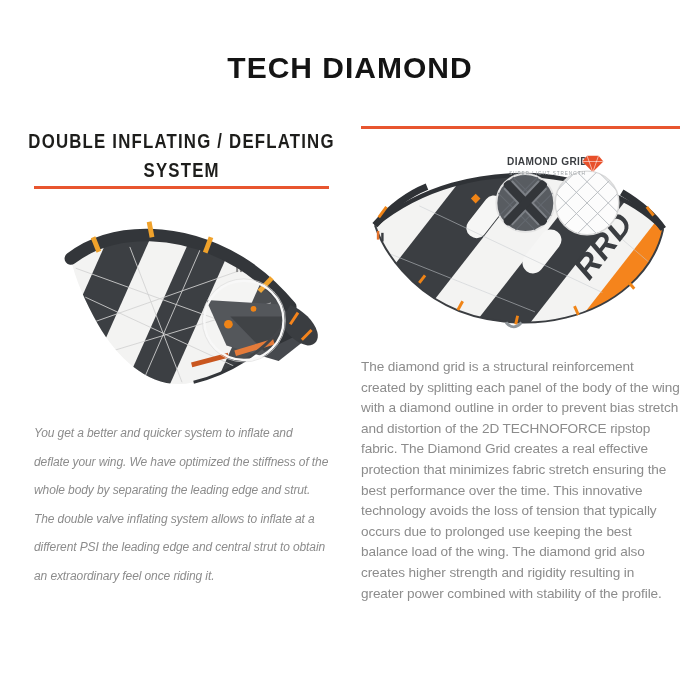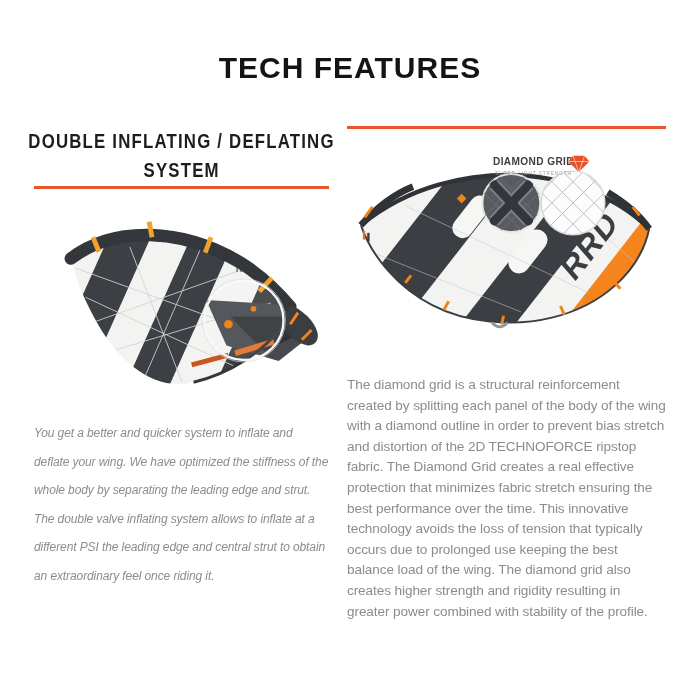--- a/index.html
+++ b/index.html
@@ -3,46 +3,46 @@
 <meta charset="utf-8">
 <style>
   html,body{margin:0;padding:0;background:#ffffff;}
   body{width:700px;height:700px;font-family:"Liberation Sans",sans-serif;overflow:hidden;}
   .page{width:700px;height:700px;background:#ffffff;}
   .page-title{
     padding-top:50px;margin:0;text-align:center;
     font-size:30px;line-height:36px;font-weight:800;letter-spacing:1px;color:#141414;
   }
   .columns{
-    display:grid;grid-template-columns:295px 319px;column-gap:18px;
+    display:grid;grid-template-columns:295px 319px;column-gap:32px;
     padding:0 34px;margin-top:40px;
   }
   .feature{min-width:0;}
   .feature-heading{
     height:60px;display:flex;flex-direction:column;align-items:center;justify-content:flex-start;
   }
   .hline{
     display:block;white-space:nowrap;text-align:center;
     transform:scaleX(.8);transform-origin:center;
     font-size:21px;line-height:29px;font-weight:700;letter-spacing:1.5px;color:#1d1d1b;
   }
   .rule{height:3px;background:#e8552f;margin-top:0;}
   .figure{height:226px;display:flex;align-items:center;justify-content:center;}
   .figure svg{display:block;}
   .body-text{margin:0;color:#8c8c8c;}
   .body-text.large{font-size:12px;line-height:28.5px;letter-spacing:-.1px;margin-top:4px;font-style:italic;}
-  .body-text.small{font-size:13.6px;line-height:20.6px;letter-spacing:-.1px;margin-top:20px;}
+  .body-text.small{font-size:13.6px;line-height:20.6px;letter-spacing:-.1px;margin-top:2px;}
   .badge-title{font-weight:700;letter-spacing:.4px;}
 </style>
 </head>
 <body>
 
 <div class="page">
 
-  <h1 class="page-title">TECH FEATURES</h1>
+  <h1 class="page-title">TECH DIAMOND</h1>
 
   <div class="columns">
 
     <section class="feature">
       <div class="feature-heading">
         <span class="hline">DOUBLE INFLATING / DEFLATING</span>
         <span class="hline">SYSTEM</span>
       </div>
       <div class="rule"></div>
 

